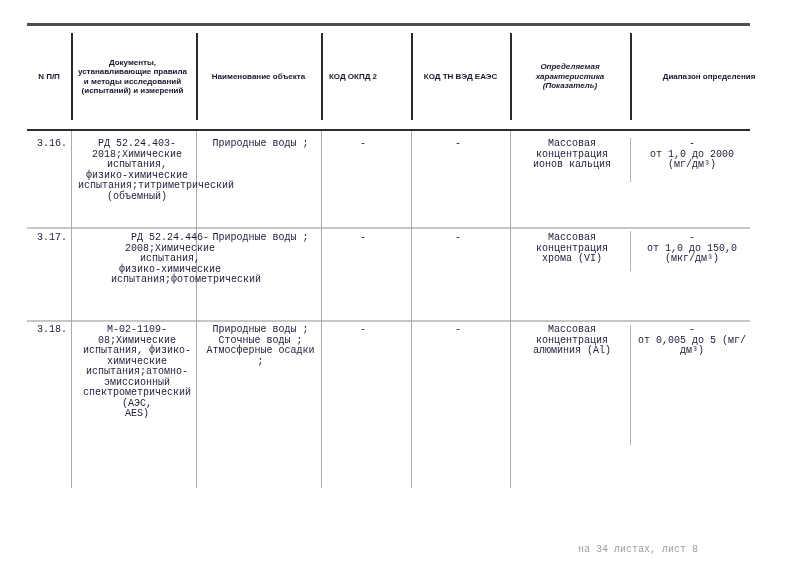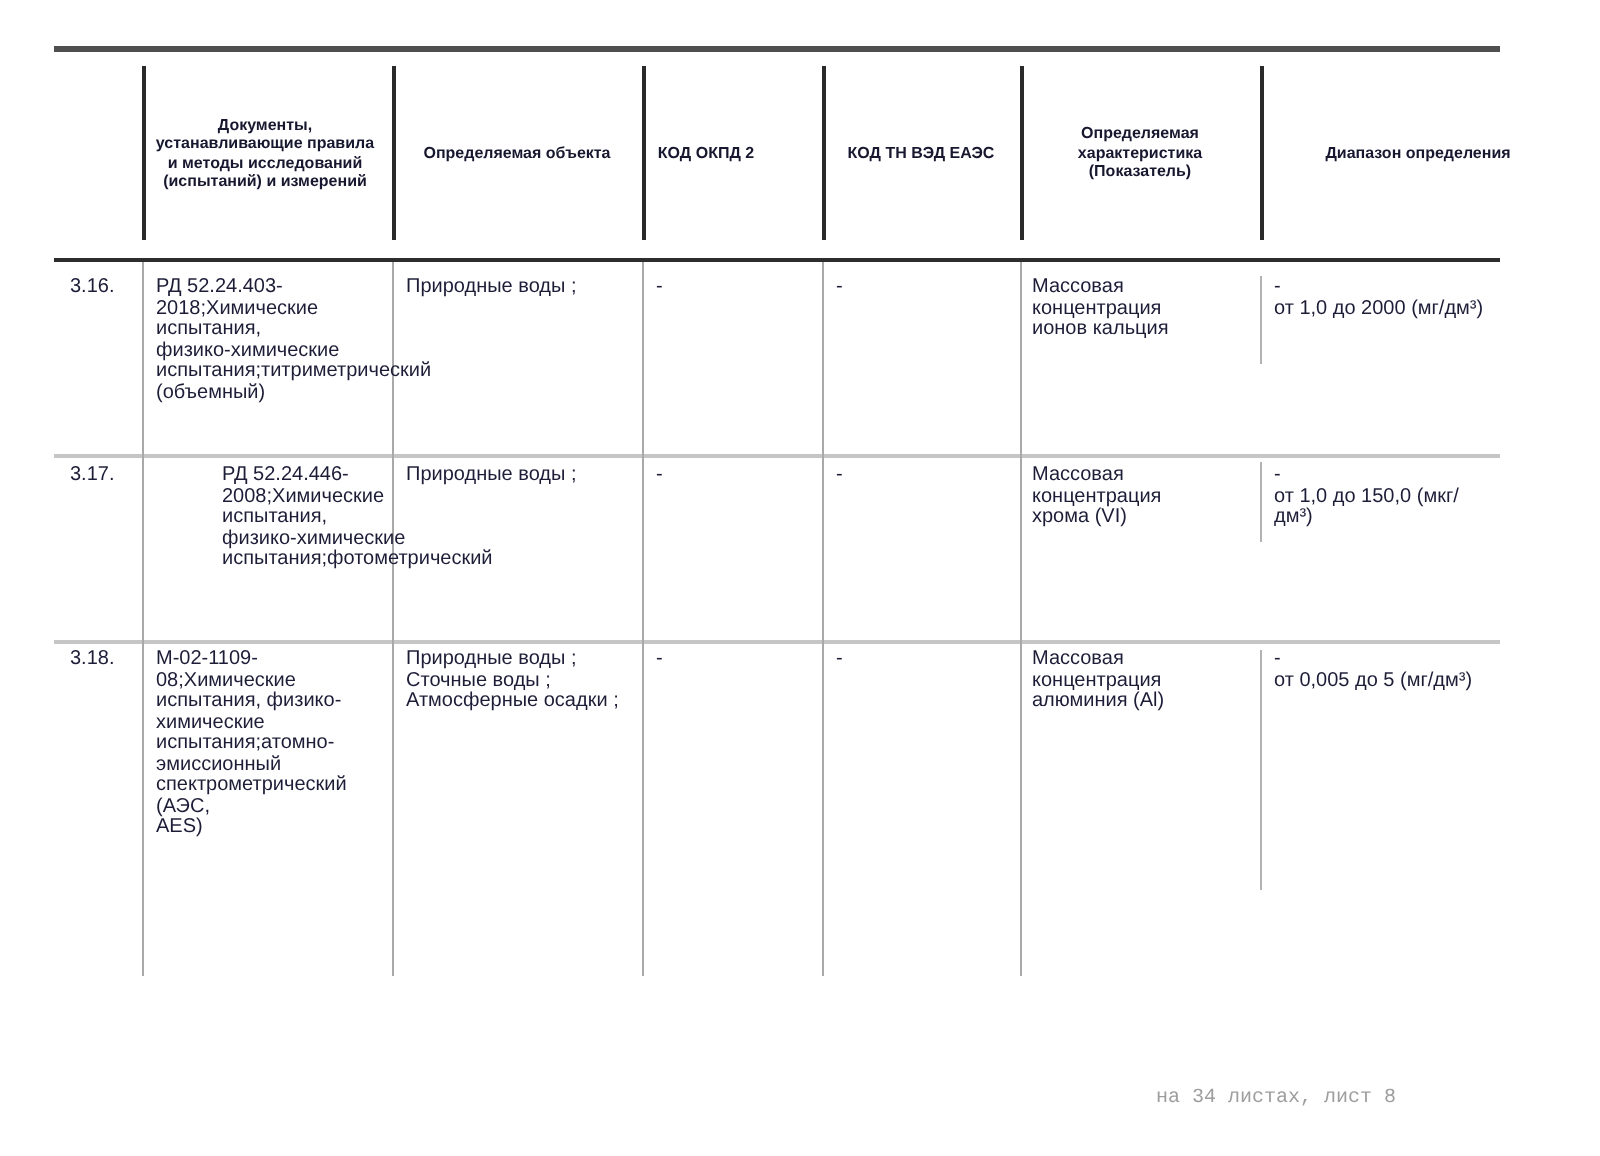--- a/index.html
+++ b/index.html
@@ -29,23 +29,23 @@
   .hcell {
     position: absolute; top: 10px; height: 87px;
     display: flex; align-items: center; justify-content: center;
     text-align: center;
     font-family: "Liberation Sans", sans-serif;
     font-weight: bold; font-size: 8px; line-height: 9.5px;
     color: #17172f; white-space: pre-line;
   }
   .cell {
     position: absolute;
-    font-family: Liberation Sans, sans-serif;
+    font-family: Liberation Mono, monospace;
     font-size: 10px; line-height: 10.5px;
-    color: #1d1d38; white-space: pre-line;
+    color: #1d1d38; white-space: pre-line; text-align: center;
   }
   .footer-code {
     position: absolute; left: 27px; top: 544px; width: 723px;
     text-align: center;
     font-family: "Liberation Sans", sans-serif;
     font-size: 10px; color: #9e9e9e;
   }
   .footer-pages {
     position: absolute; left: 500px; top: 544px; width: 198px;
     text-align: right;
@@ -74,28 +74,29 @@
     <div class="rule vline-b" style="left:44px;  top:108px; height:357px;"></div>
     <div class="rule vline-b" style="left:169px; top:108px; height:357px;"></div>
     <div class="rule vline-b" style="left:294px; top:108px; height:357px;"></div>
     <div class="rule vline-b" style="left:384px; top:108px; height:357px;"></div>
     <div class="rule vline-b" style="left:483px; top:108px; height:357px;"></div>
 
     <div class="rule subline" style="top:115px; height:44px;"></div>
     <div class="rule subline" style="top:208px; height:40px;"></div>
     <div class="rule subline" style="top:302px; height:120px;"></div>
 
+    <div class="hcell" style="left:0;     width:44px;">N П/П</div>
     <div class="hcell" style="left:43px;  width:125px;">Документы,
 устанавливающие правила
 и методы исследований
 (испытаний) и измерений</div>
-    <div class="hcell" style="left:169px; width:125px;">Определяемая объекта</div>
+    <div class="hcell" style="left:169px; width:125px;">Наименование объекта</div>
     <div class="hcell" style="left:281px; width:90px;">КОД ОКПД 2</div>
     <div class="hcell" style="left:384px; width:99px;">КОД ТН ВЭД ЕАЭС</div>
-    <div class="hcell" style="left:483px; width:120px;">Определяемая
+    <div class="hcell" style="left:483px; width:120px;font-style:italic;">Определяемая
 характеристика
 (Показатель)</div>
     <div class="hcell" style="left:622px; width:120px;">Диапазон определения</div>
 
     <div class="cell" style="left:8px;   top:116px; width:34px;">3.16.</div>
     <div class="cell" style="left:51px;  top:116px; width:118px;">РД 52.24.403-
 2018;Химические испытания,
 физико-химические
 испытания;титриметрический
 (объемный)</div>

